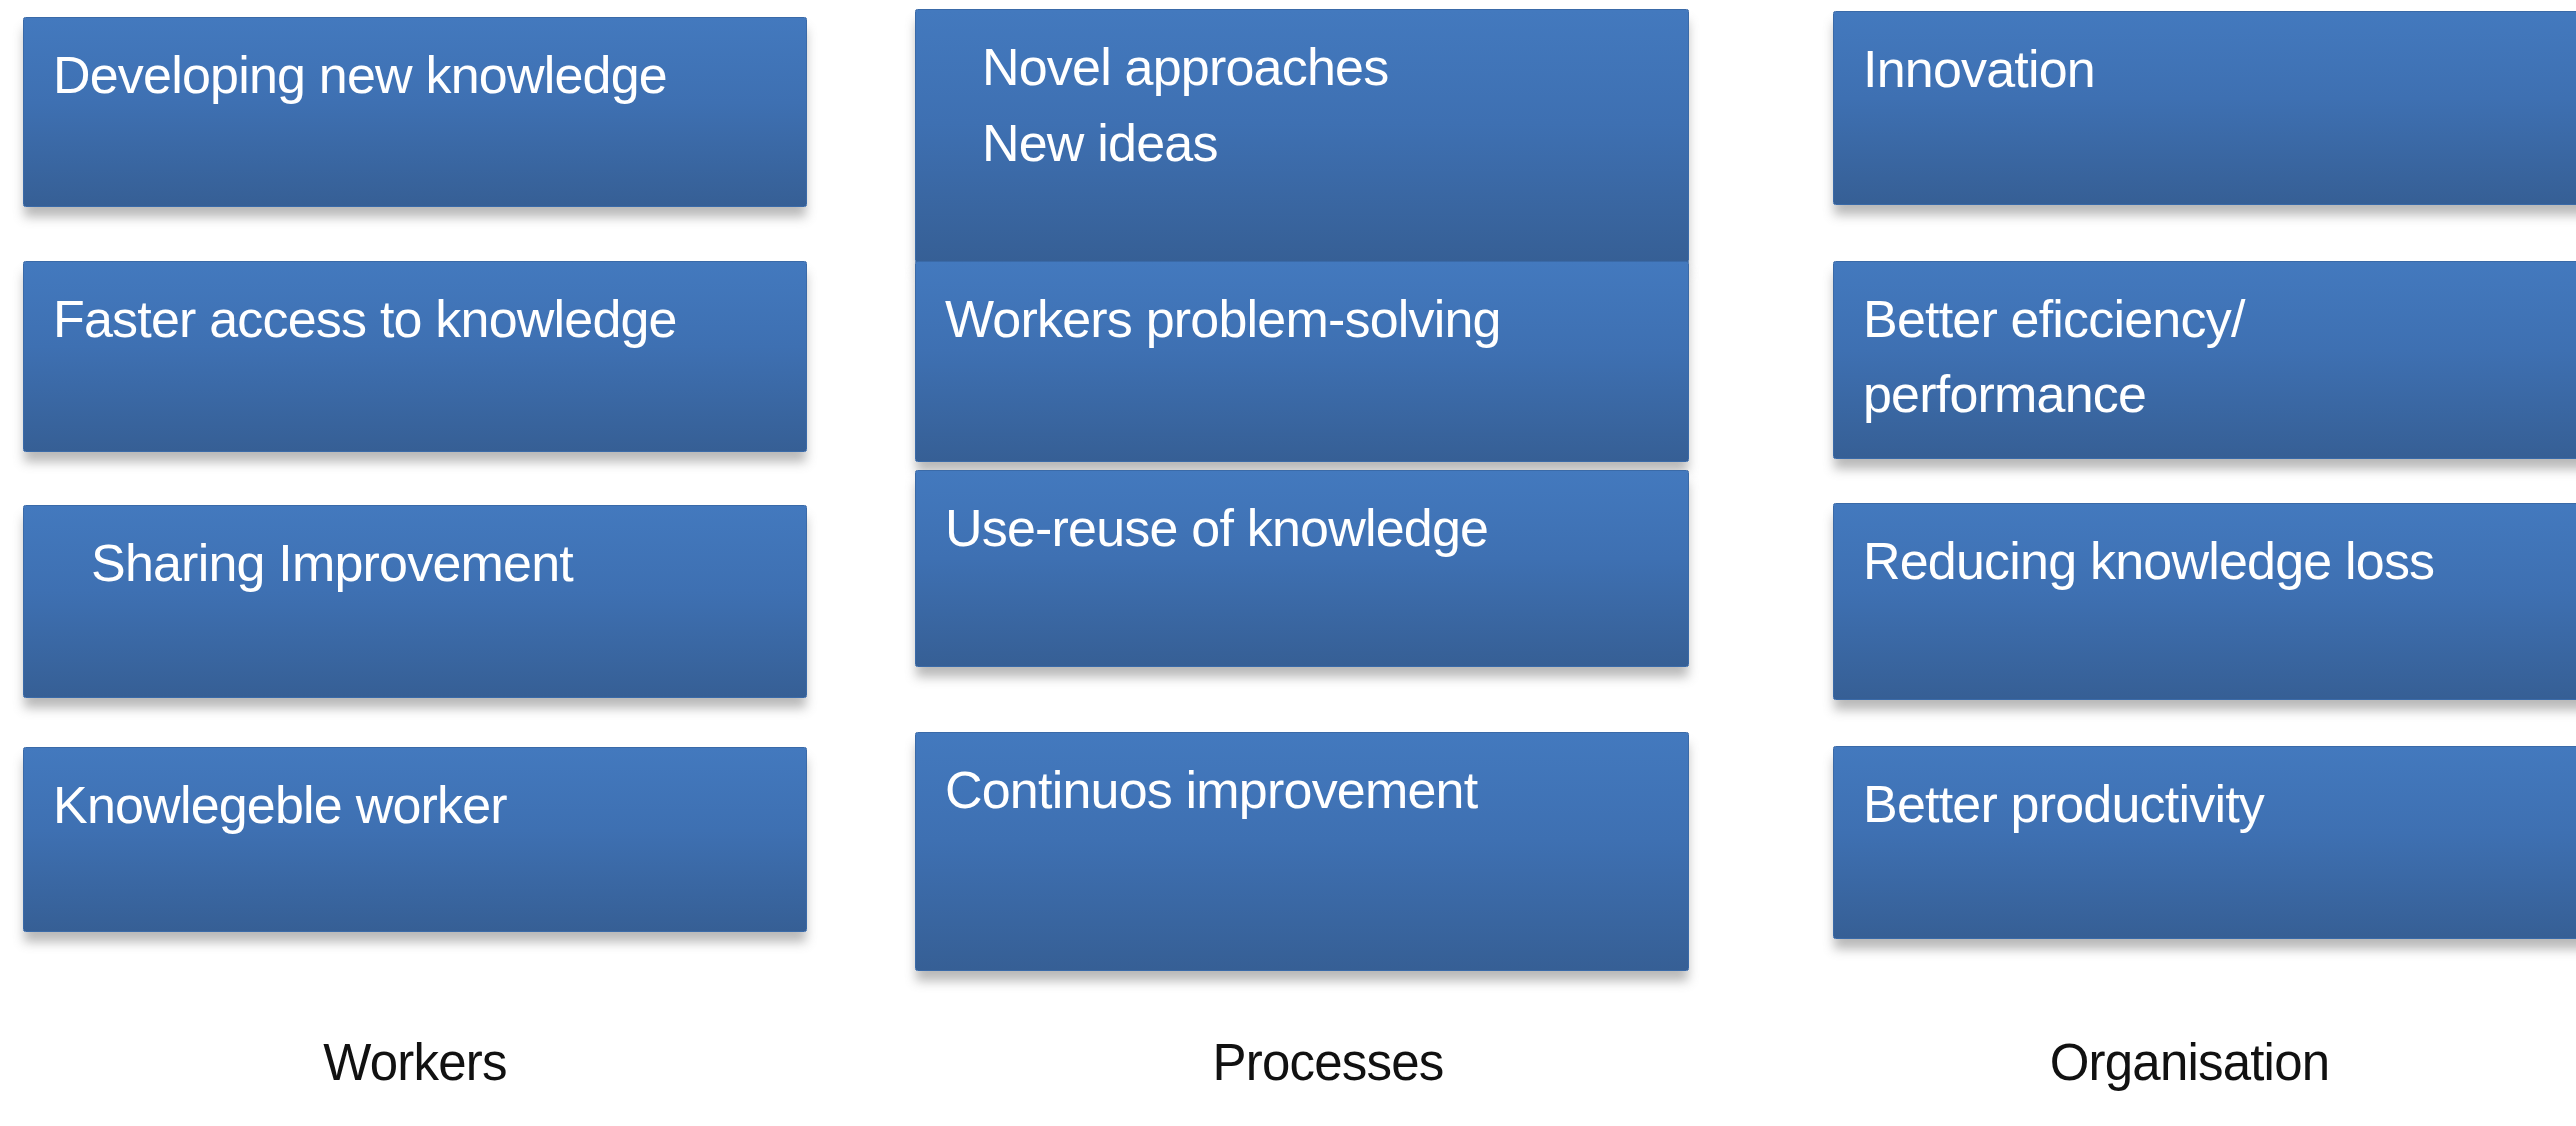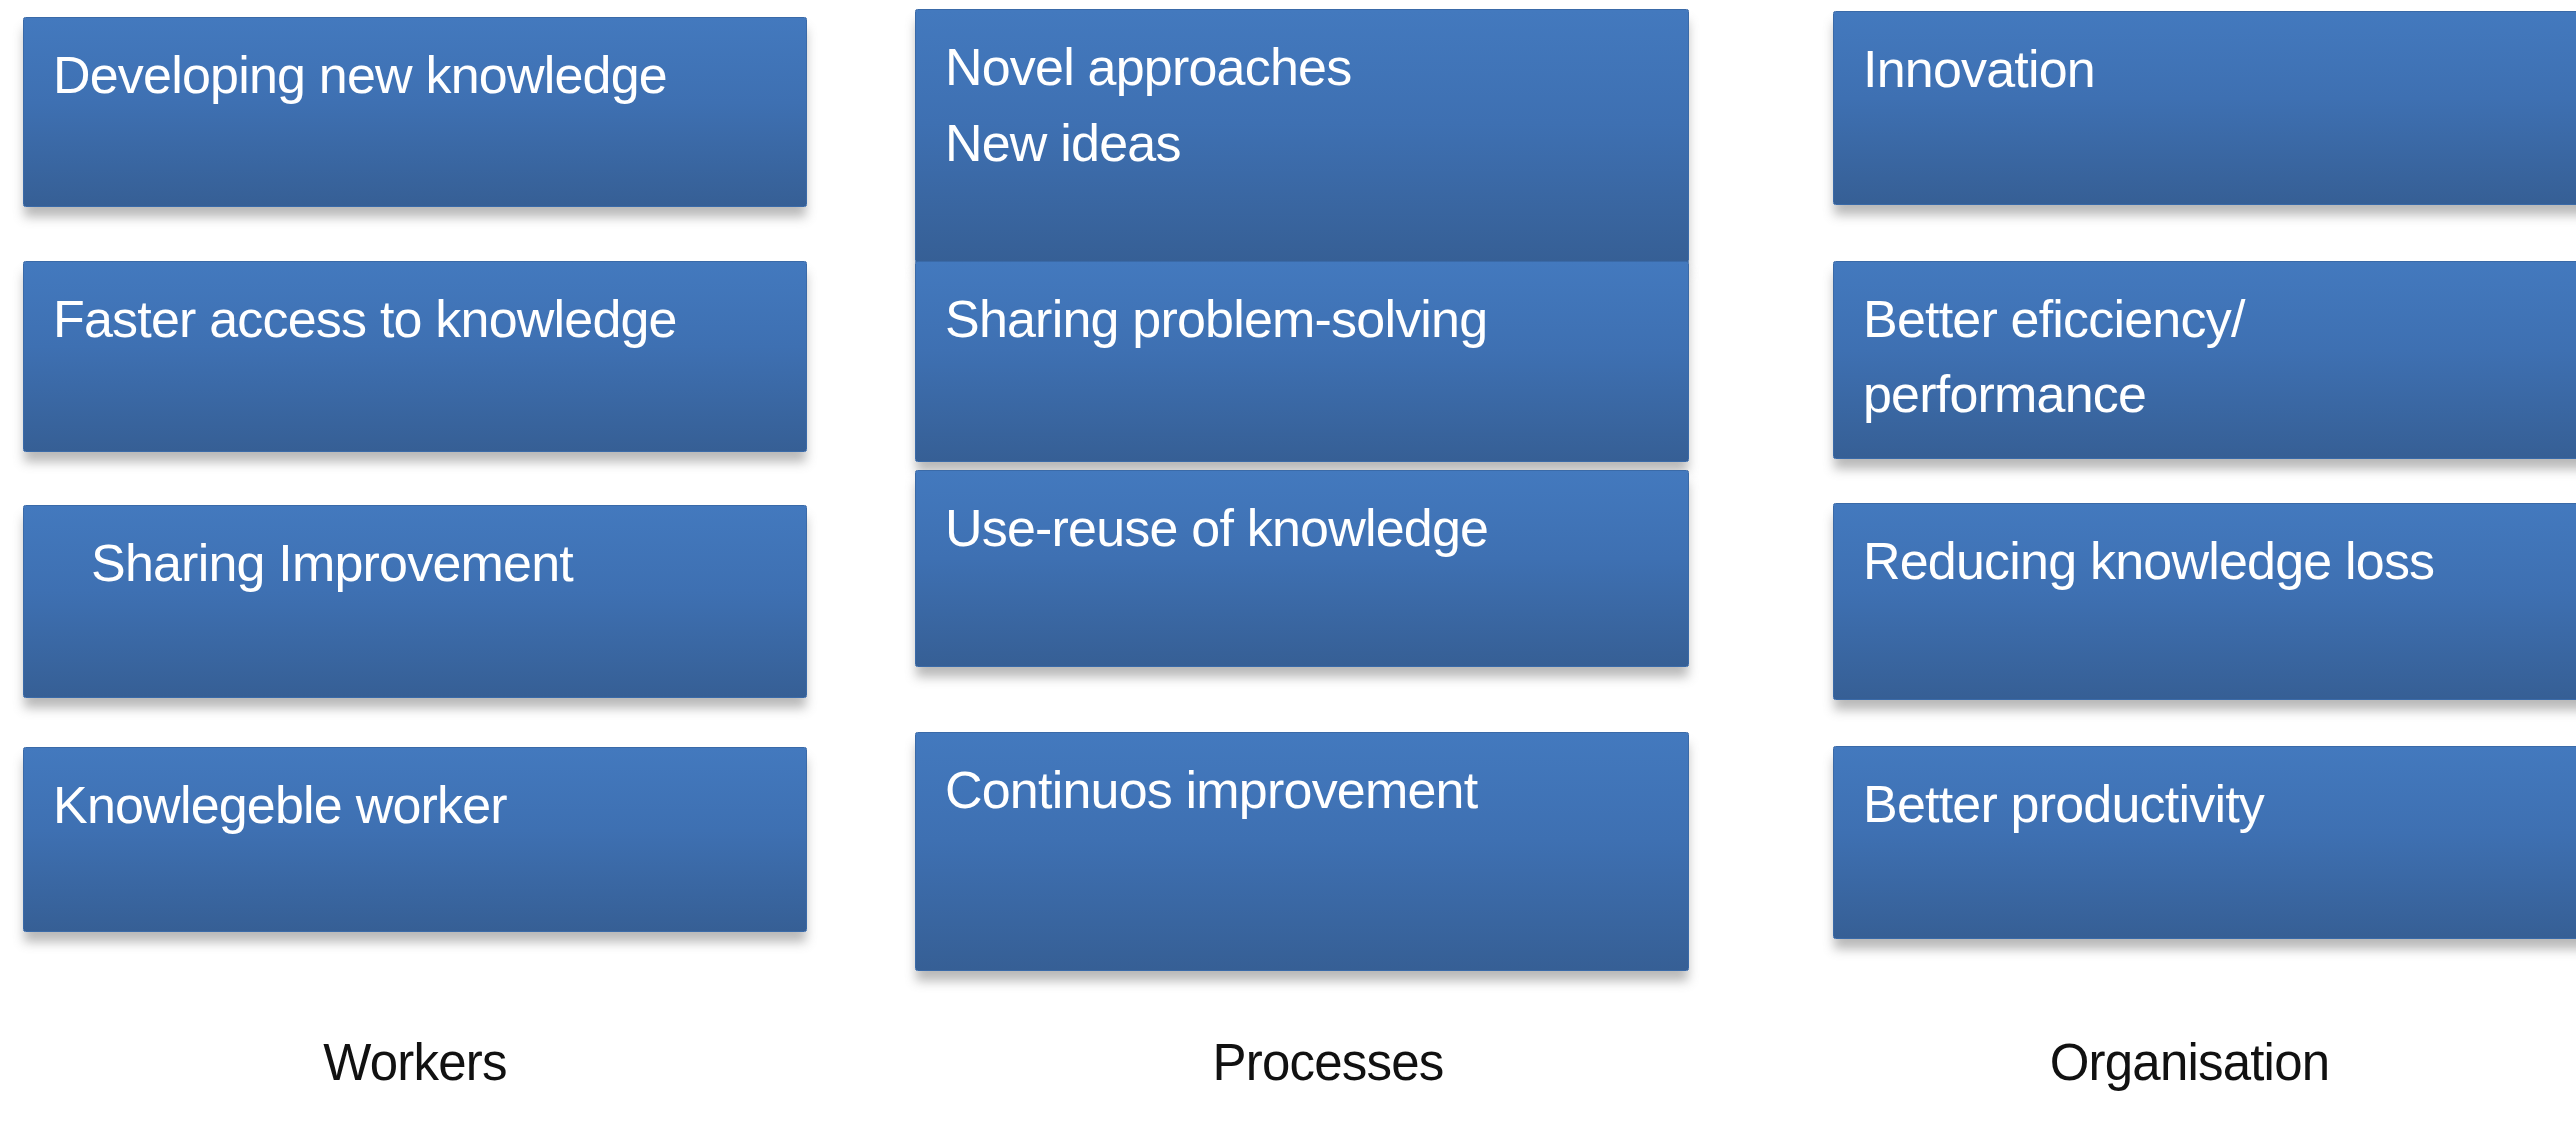--- a/index.html
+++ b/index.html
@@ -37,21 +37,21 @@
   
   .c2 { left: 915px; width: 774px; }
   
   .c3 { left: 1833px; width: 785px; }
 
   .r1c1 { top: 17px;  height: 190px; }
   .r2c1 { top: 261px; height: 191px; }
   .r3c1 { top: 505px; height: 193px; padding-left: 38px; }
   .r4c1 { top: 747px; height: 185px; }
 
-  .r1c2 { top: 9.3px;  height: 254px; }
+  .r1c2 { top: 9.3px;  height: 254px; padding-left: 37px; }
   .r2c2 { top: 261px; height: 201px; }
   .r3c2 { top: 470px; height: 197px; }
   .r4c2 { top: 732px; height: 239px; }
 
   .r1c3 { top: 10.8px;  height: 194px; }
   .r2c3 { top: 261px; height: 198px; }
   .r3c3 { top: 503px; height: 197px; }
   .r4c3 { top: 746px; height: 193px; }
 
   .col-label {
@@ -84,21 +84,21 @@
   </div>
   <div class="box c1 r4c1">
     <span class="box-text">Knowlegeble worker</span>
   </div>
 
   <div class="box c2 r1c2">
     <span class="box-text">Novel approaches
 New ideas</span>
   </div>
   <div class="box c2 r2c2">
-    <span class="box-text">Sharing problem-solving</span>
+    <span class="box-text">Workers problem-solving</span>
   </div>
   <div class="box c2 r3c2">
     <span class="box-text">Use-reuse of knowledge</span>
   </div>
   <div class="box c2 r4c2">
     <span class="box-text">Continuos improvement</span>
   </div>
 
   <div class="box c3 r1c3">
     <span class="box-text">Innovation</span>

